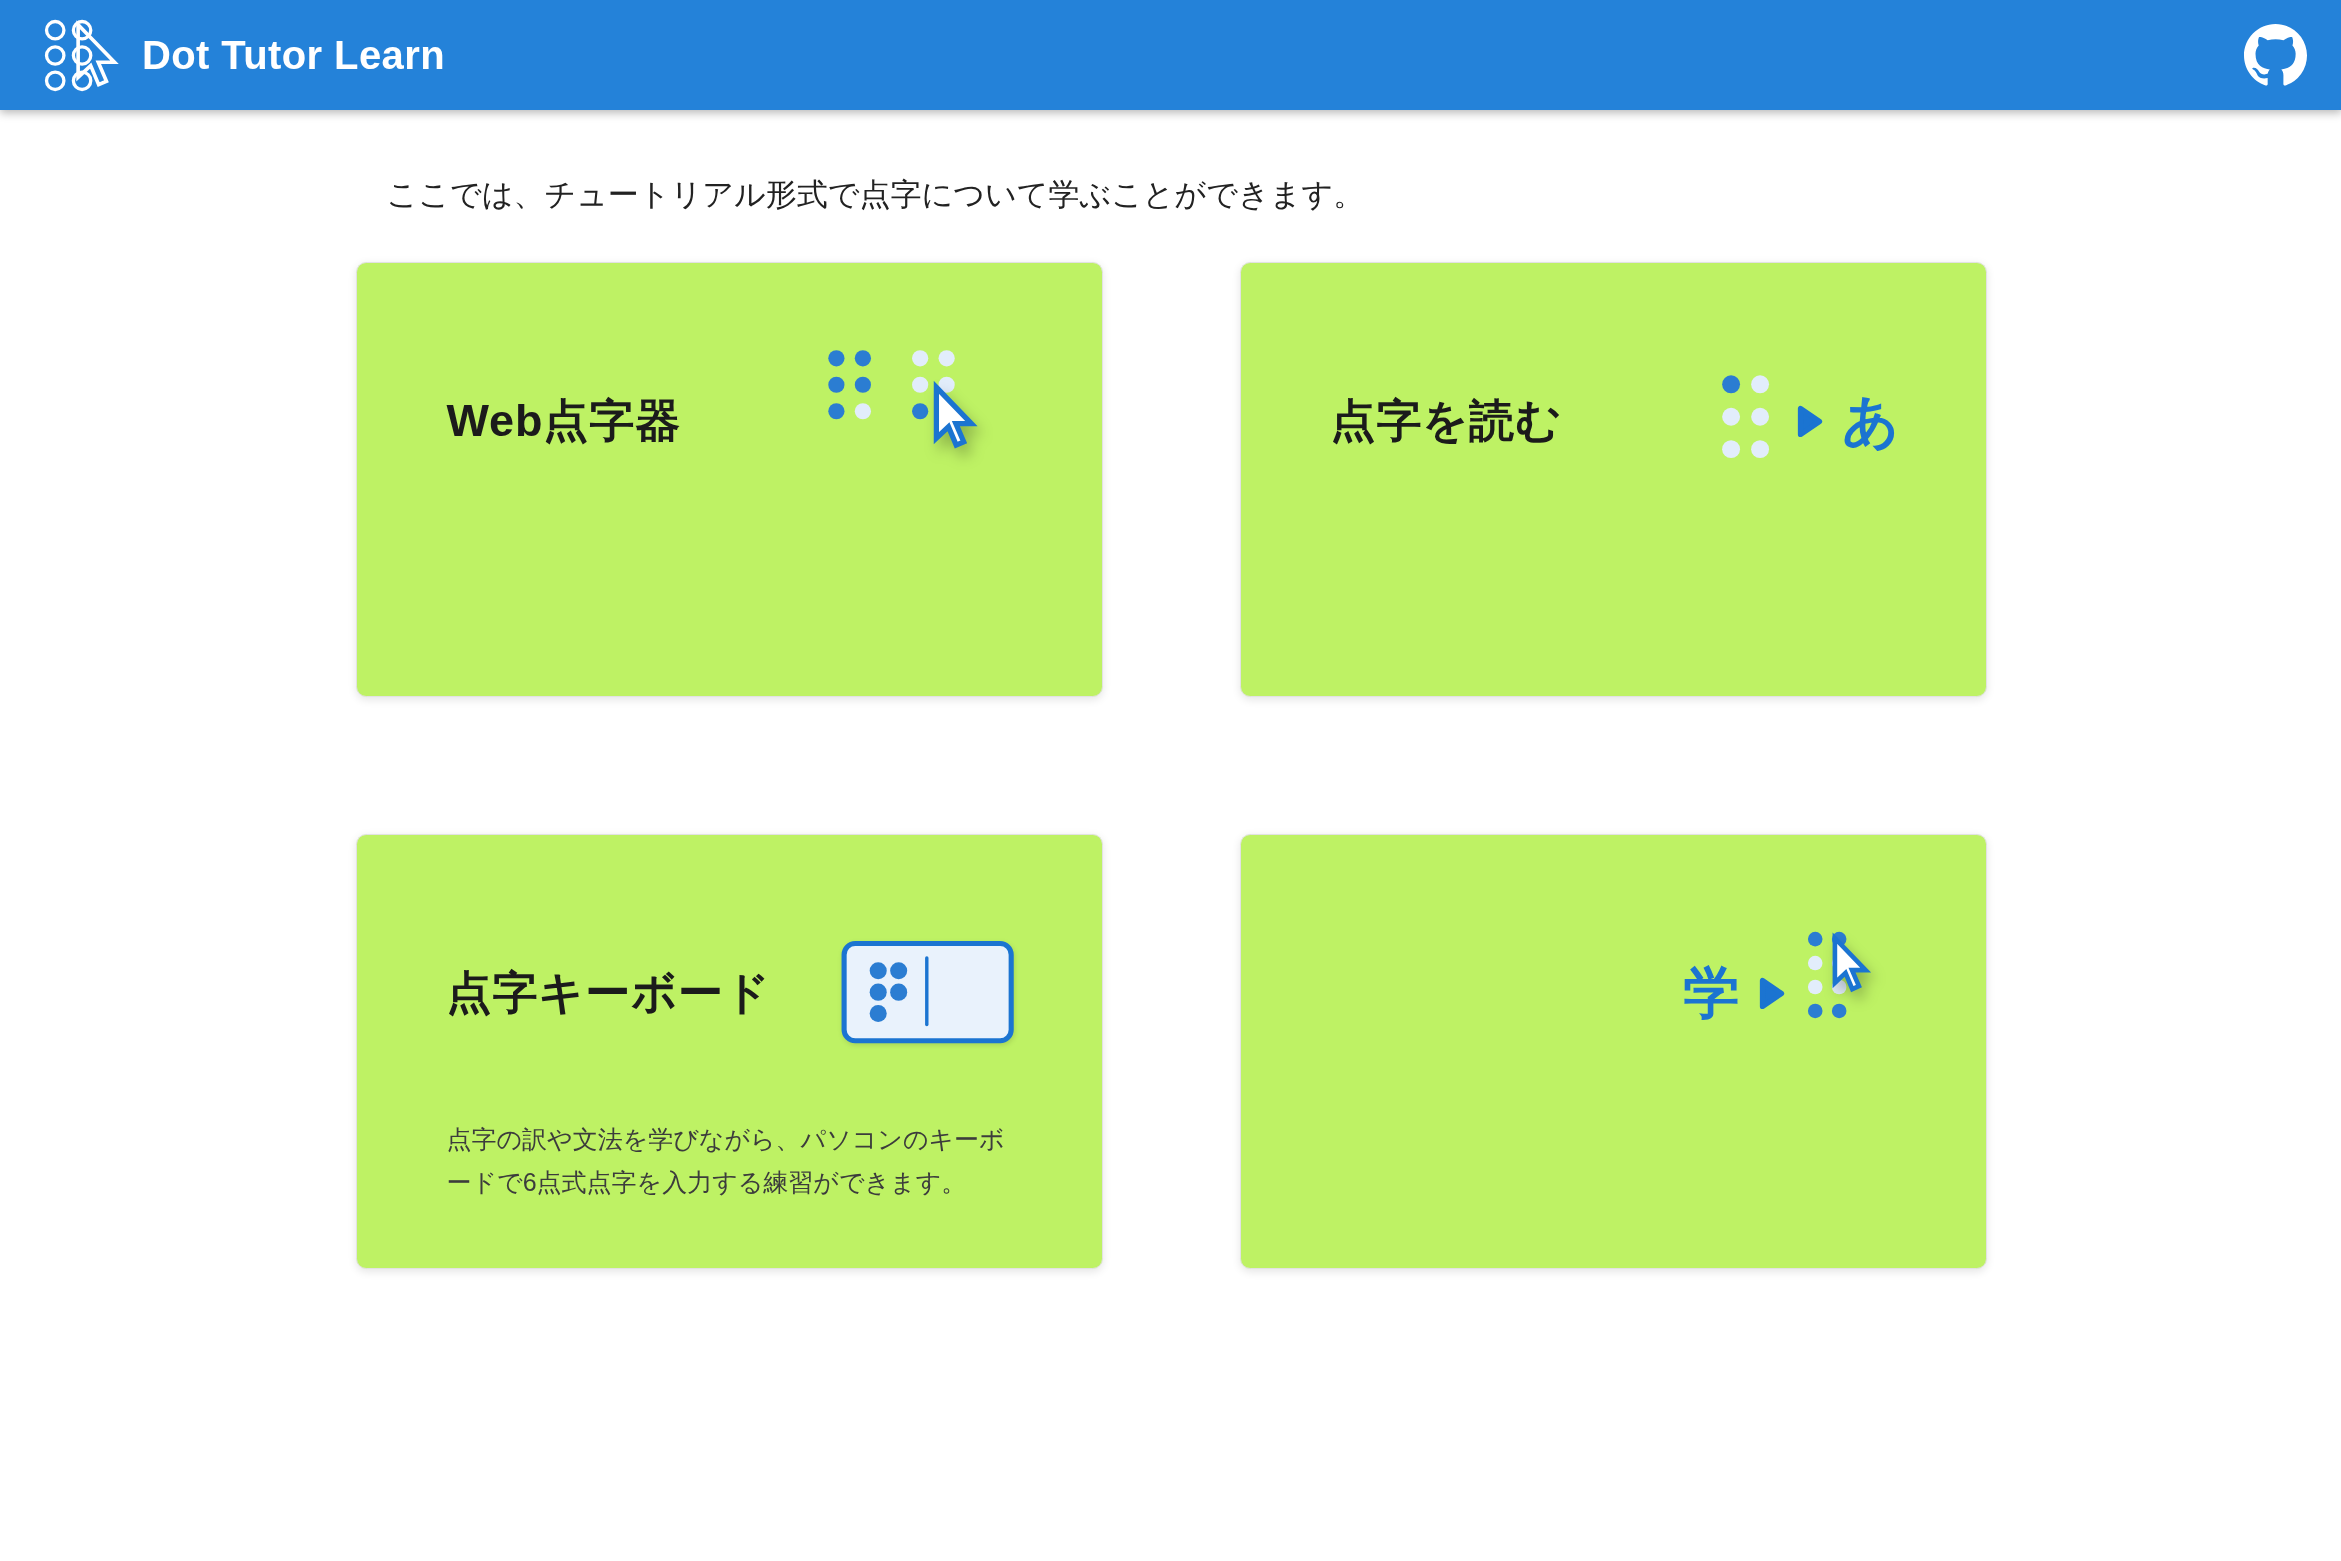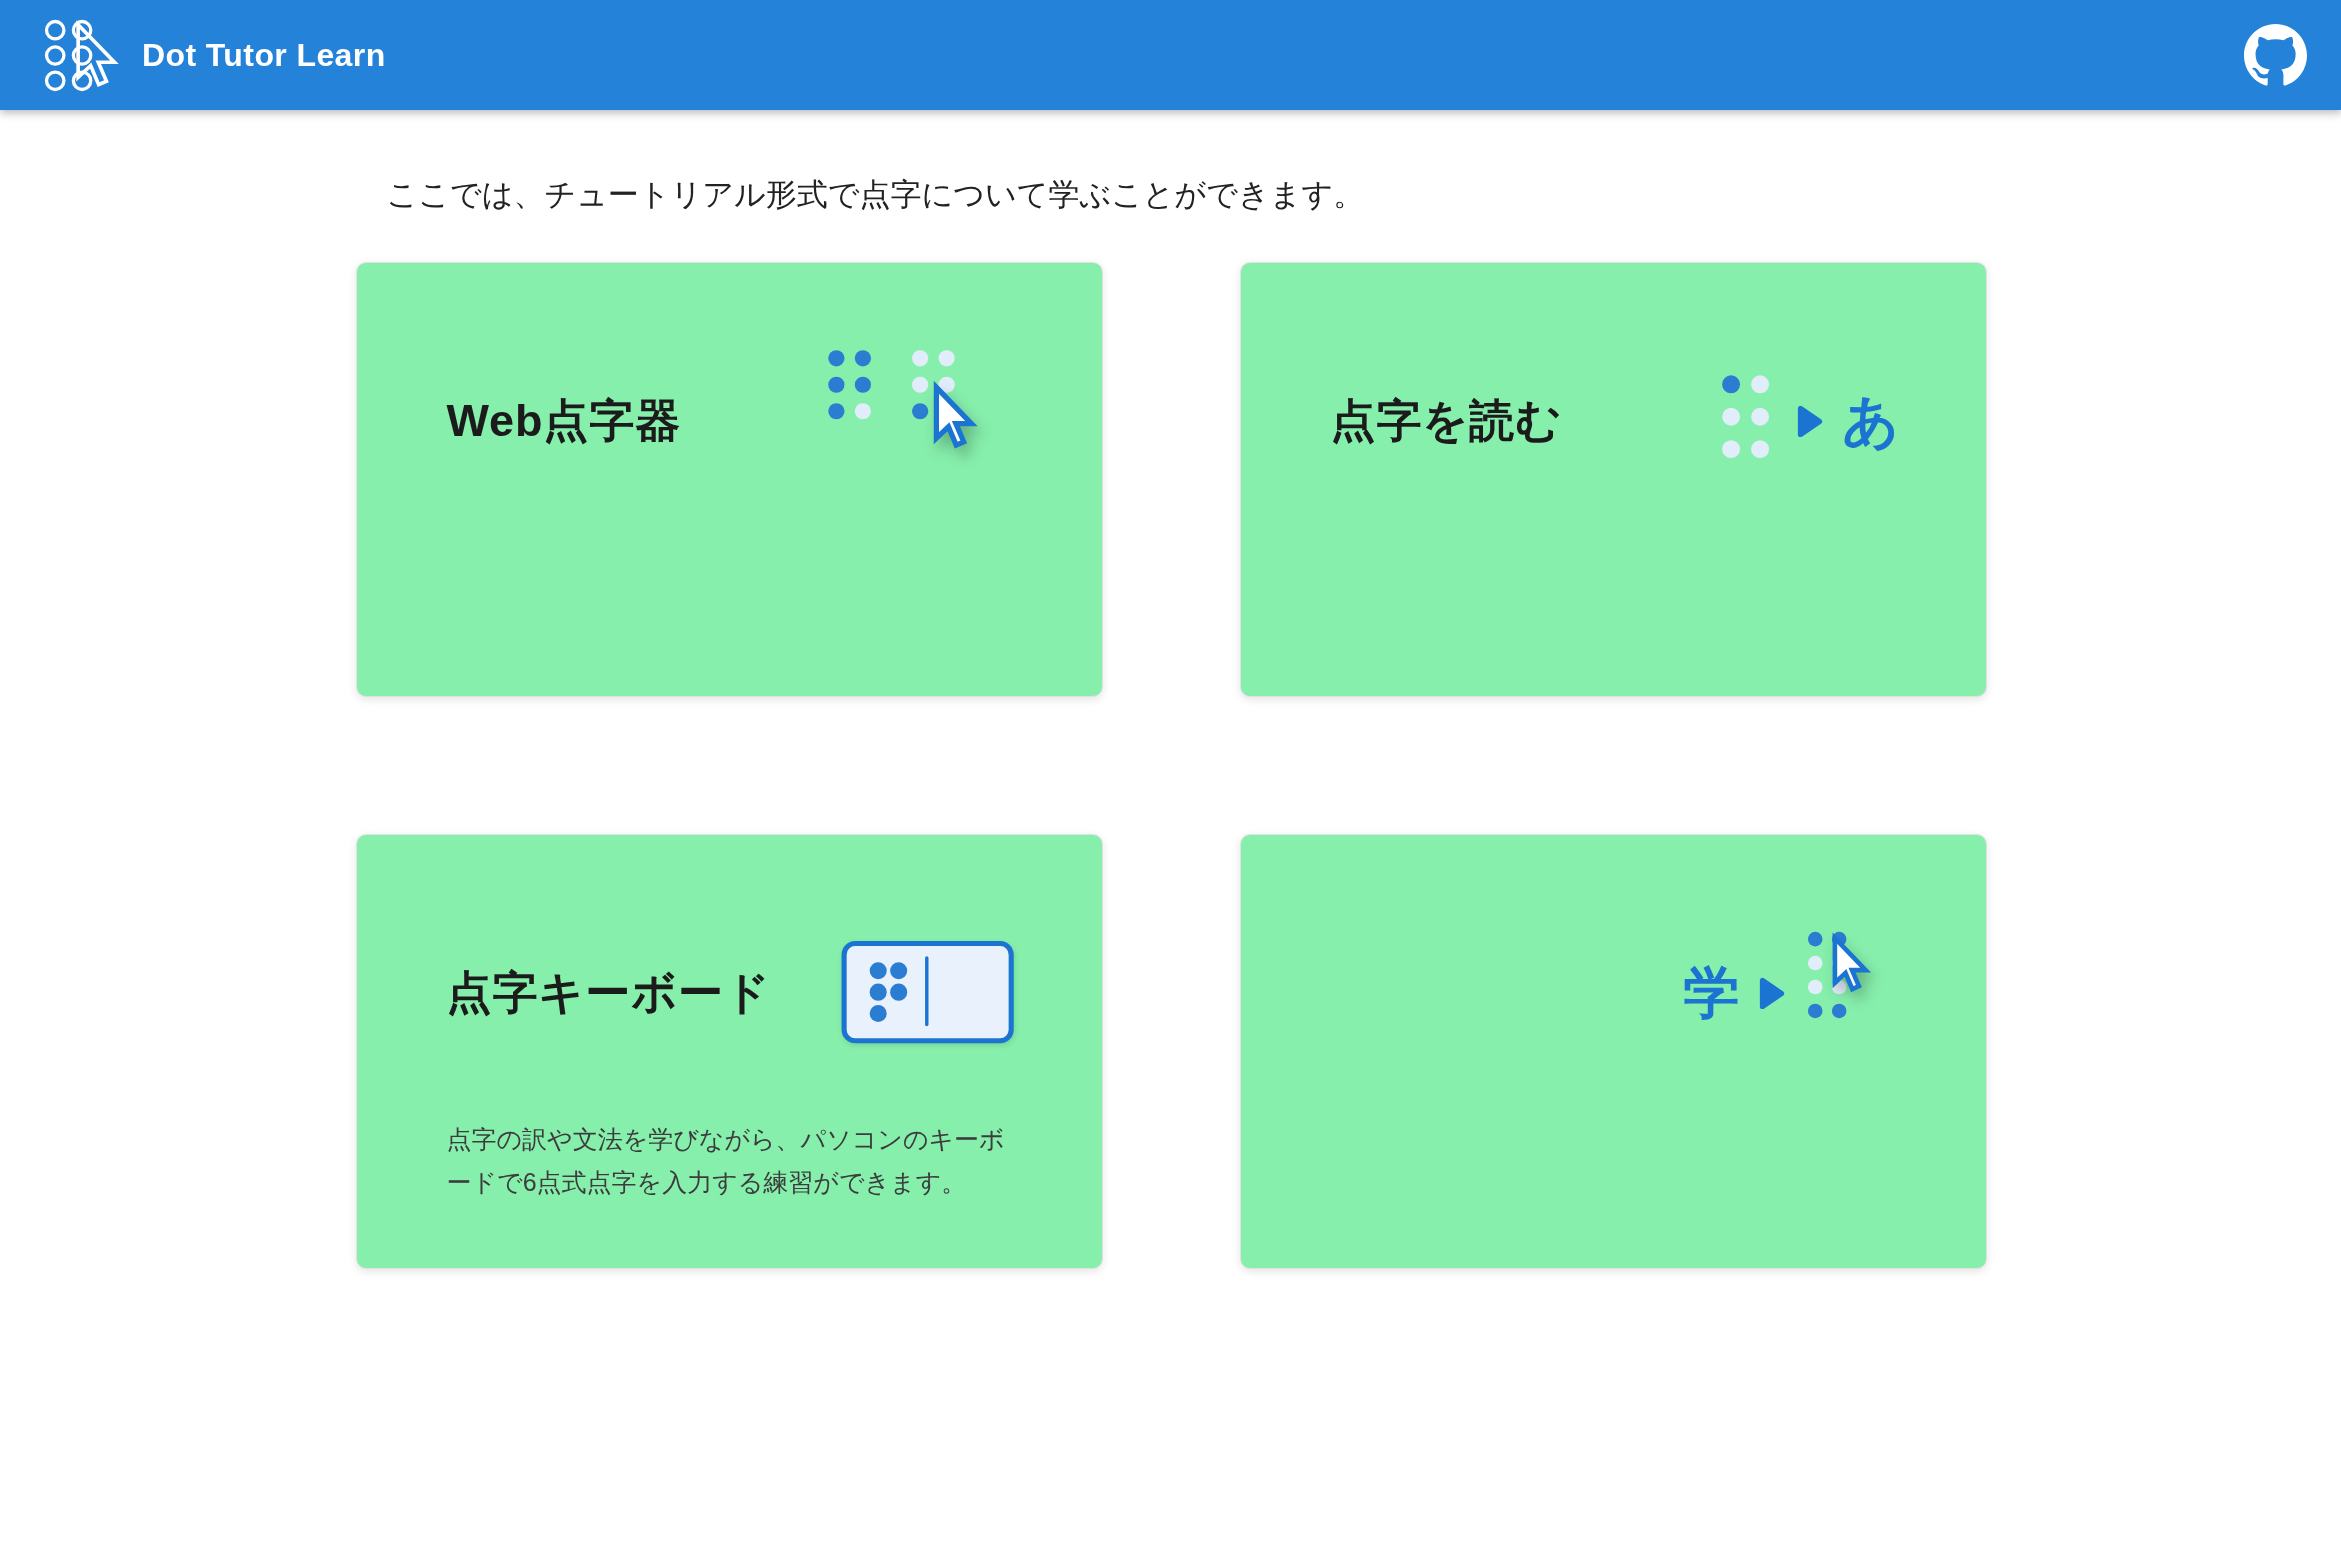--- a/index.html
+++ b/index.html
@@ -15,32 +15,32 @@
   *{box-sizing:border-box;margin:0;padding:0}
   html,body{width:2342px;height:1561px;overflow:hidden;background:#fff;
     font-family:"Liberation Sans",sans-serif;}
   
   .app-header{
     height:110px;background:var(--header-blue,#2482d9);
     display:flex;align-items:center;padding:0 31px 0 41px;
     box-shadow:0 3.4px 8.6px rgba(0,0,0,.28);position:relative;z-index:5;
   }
   .logo-svg{width:79px;height:79px;display:block}
-  .app-title{color:#fff;font-size:32px;font-weight:700;margin-left:22px;letter-spacing:0.4px}
+  .app-title{color:#fff;font-size:40px;font-weight:700;margin-left:22px;letter-spacing:0.4px}
   .header-spacer{flex:1}
   .github-link{display:flex;align-items:center;justify-content:center;width:72px;height:72px;cursor:pointer}
   .github-svg{width:63px;height:63px;display:block}
   
   .main-wrap{width:1631px;margin:0 auto;padding-top:50px}
   .welcome-title{font-size:39px;font-weight:400;color:var(--text-primary,#1b1b1b);margin-left:31px}
   .welcome-subtitle{font-size:31px;font-weight:400;color:#222;margin:13.7px 0 0 31px}
   
   .cards-grid{display:grid;grid-template-columns:1fr 1fr;column-gap:137px;row-gap:137px;margin-top:46px}
   .card{
-    display:block;height:435px;background:#86efac;border:1.7px solid var(--card-border,#e2e2e2);
+    display:block;height:435px;background:#bef264;border:1.7px solid var(--card-border,#e2e2e2);
     border-radius:10.3px;box-shadow:0 2.6px 8.6px rgba(0,0,0,.10);
     padding:68px 86px 0 90px;text-decoration:none;cursor:pointer;
   }
   .card-top{display:flex;align-items:center;justify-content:space-between;height:181px}
   .card-title{font-size:45px;font-weight:700;color:var(--text-primary,#1b1b1b);letter-spacing:0.9px}
   .card-desc{
     margin-top:34px;font-size:25px;line-height:1.75;color:var(--text-secondary,#3c3c3c);
     max-width:569px;
   }
   .card-keyboard .card-desc{max-width:603px}

